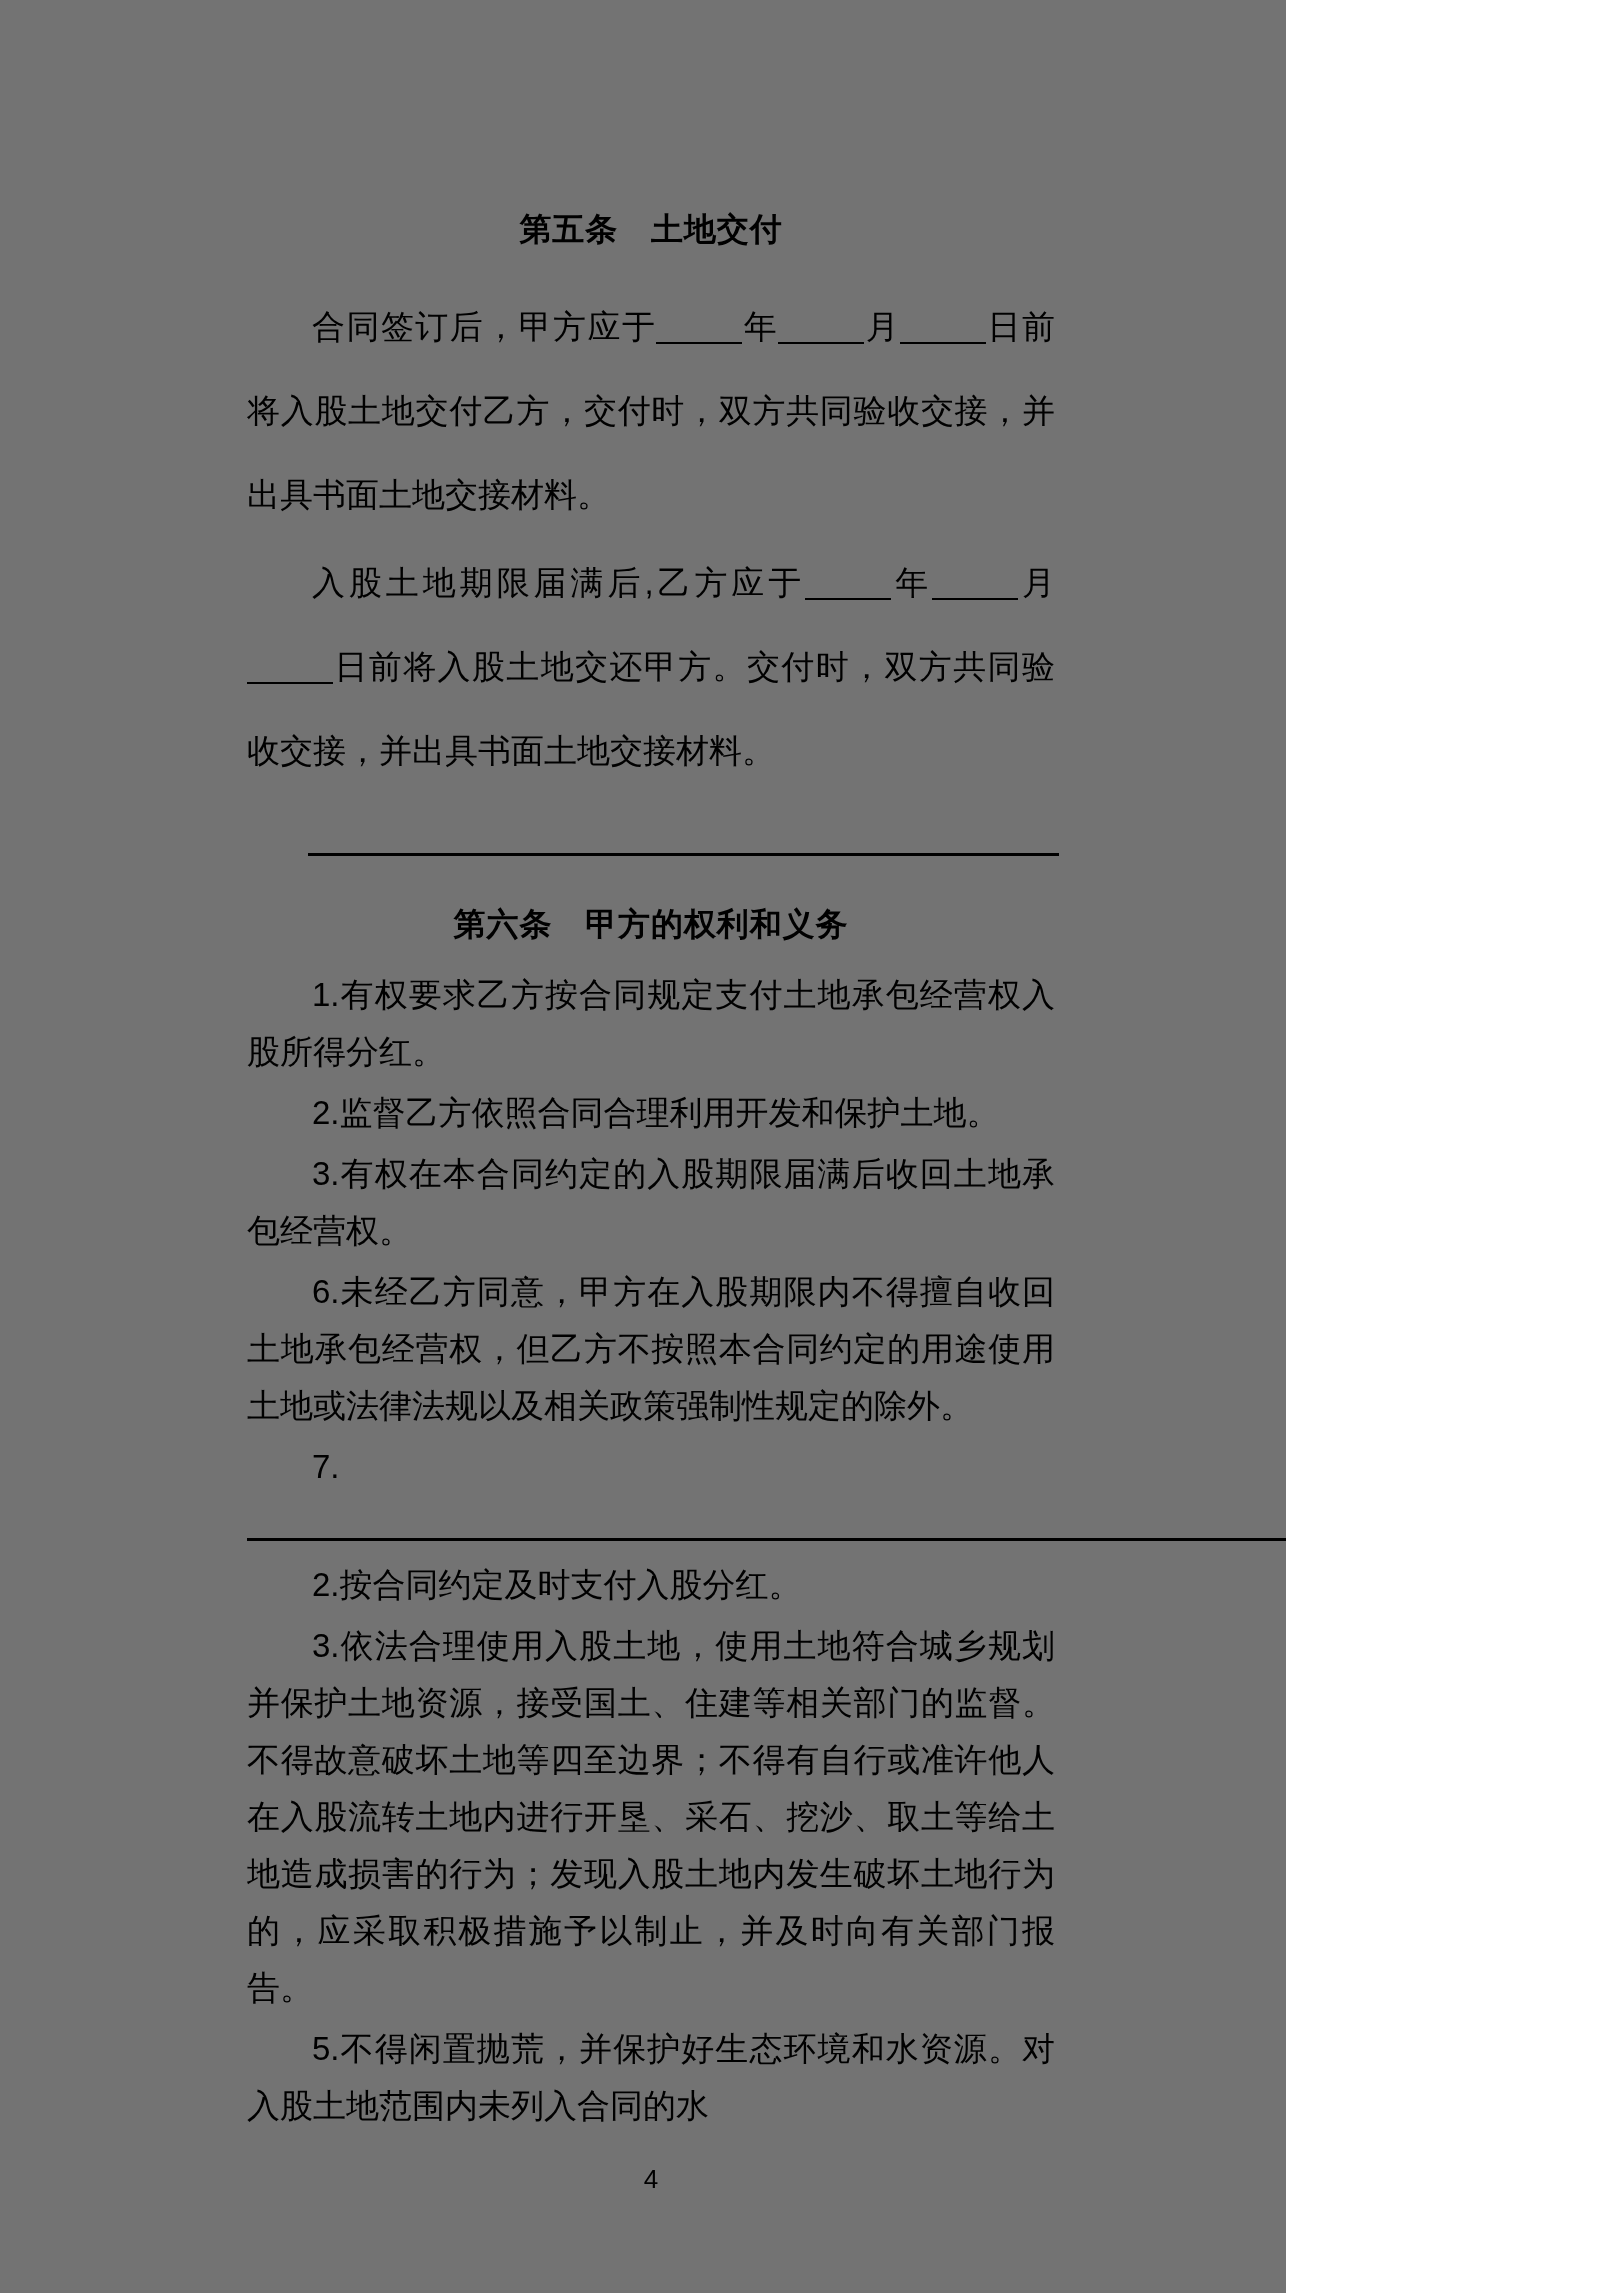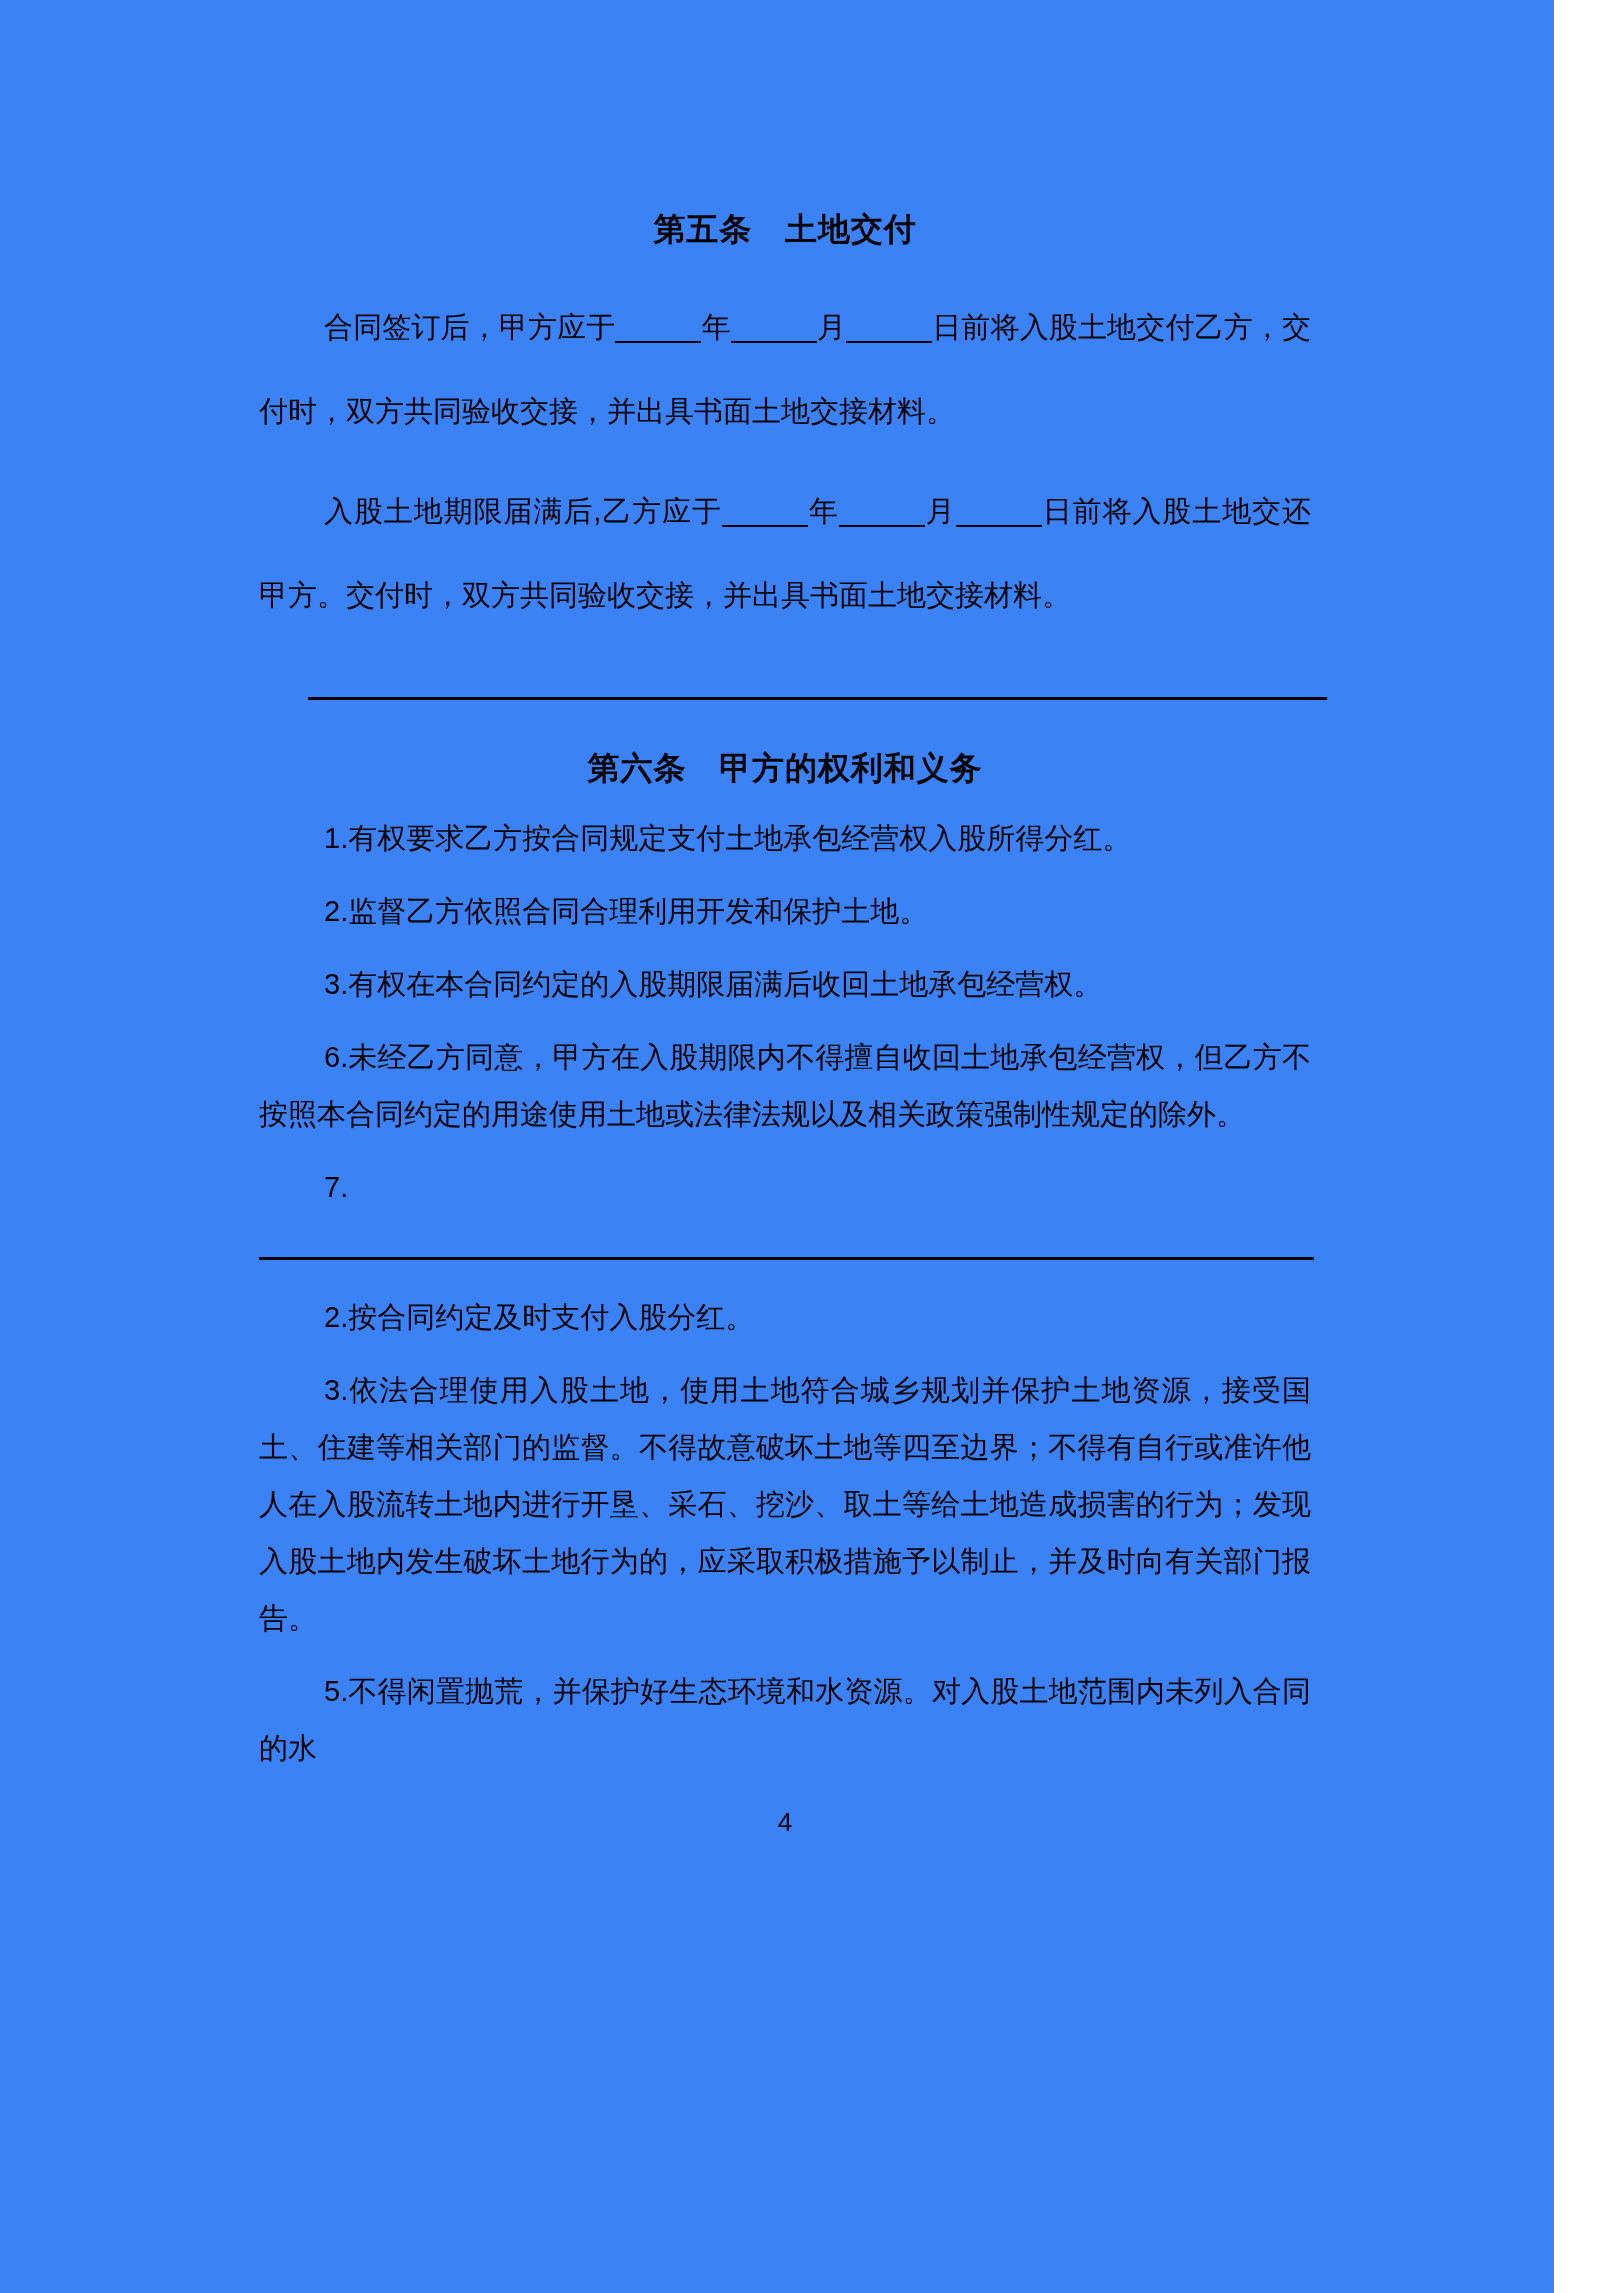--- a/index.html
+++ b/index.html
@@ -2,44 +2,44 @@
 <html lang="zh" style="font-size:14.5px"><head>
 <meta charset="utf-8">
 <style>
   html, body {
     margin: 0;
     padding: 0;
     background: #ffffff;
   }
   .sheet {
     position: relative;
-    width: 1554px;
+    width: 1286px;
     height: 2294px;
     box-sizing: border-box;
-    background: #3b82f6;
+    background: #737373;
     color: #000000;
     padding: 209px 227px 0 243px;
     overflow: hidden;
     font-family: "Liberation Sans", "DejaVu Sans", sans-serif;
   }
   .doc-section { margin: 0; }
   .section-heading {
     margin: 0 0 22px 0;
     font-size: 32px;
     font-weight: 700;
     line-height: 40px;
     text-align: center;
     letter-spacing: 0.9px;
   }
   section[data-name="article-5"] .section-heading { margin-bottom: 36px; }
   section[data-name="article-6"] .section-heading { margin-top: 48px; margin-bottom: 22px; }
   section[data-name="article-7"] .section-heading { margin-top: 20px; margin-bottom: 24.5px; }
   .doc-paragraph {
-    margin: 16px;
-    font-size: 29px;
+    margin: 4px;
+    font-size: 33px;
     font-weight: 400;
     text-align: justify;
     text-justify: inter-ideograph;
     word-break: break-all;
   }
   .doc-paragraph.indent { text-indent: 65px; }
   .spacing-wide .doc-paragraph { line-height: 84px; }
   .spacing-normal .doc-paragraph { line-height: 57px; }
   .blank {
     display: inline-block;

